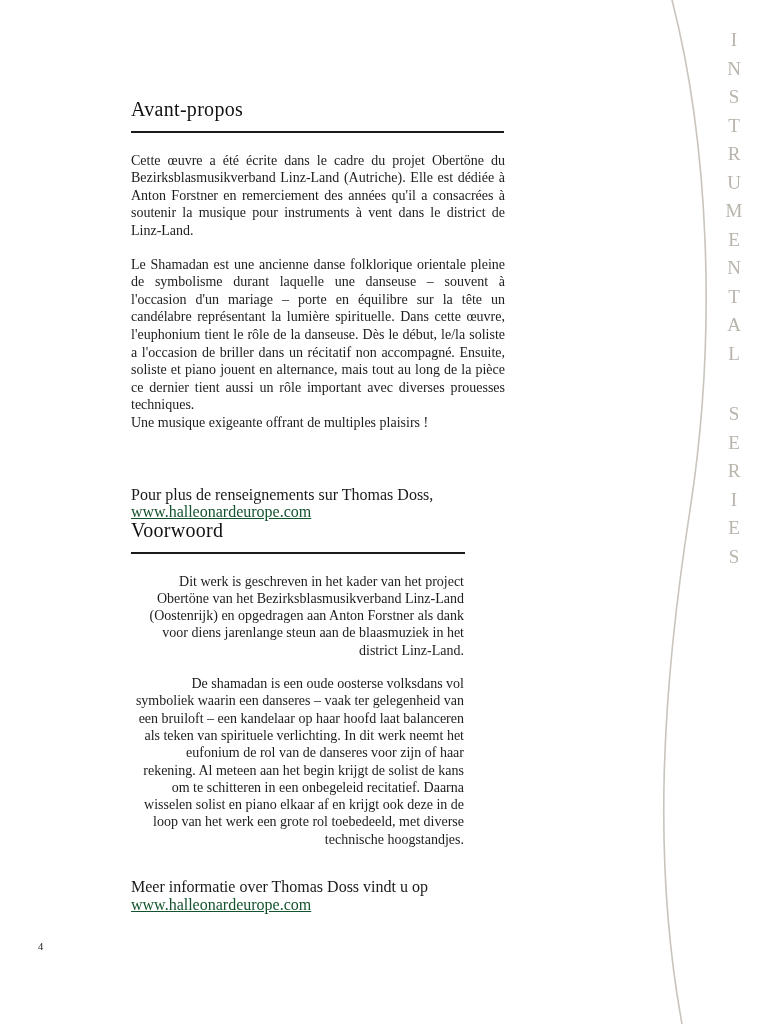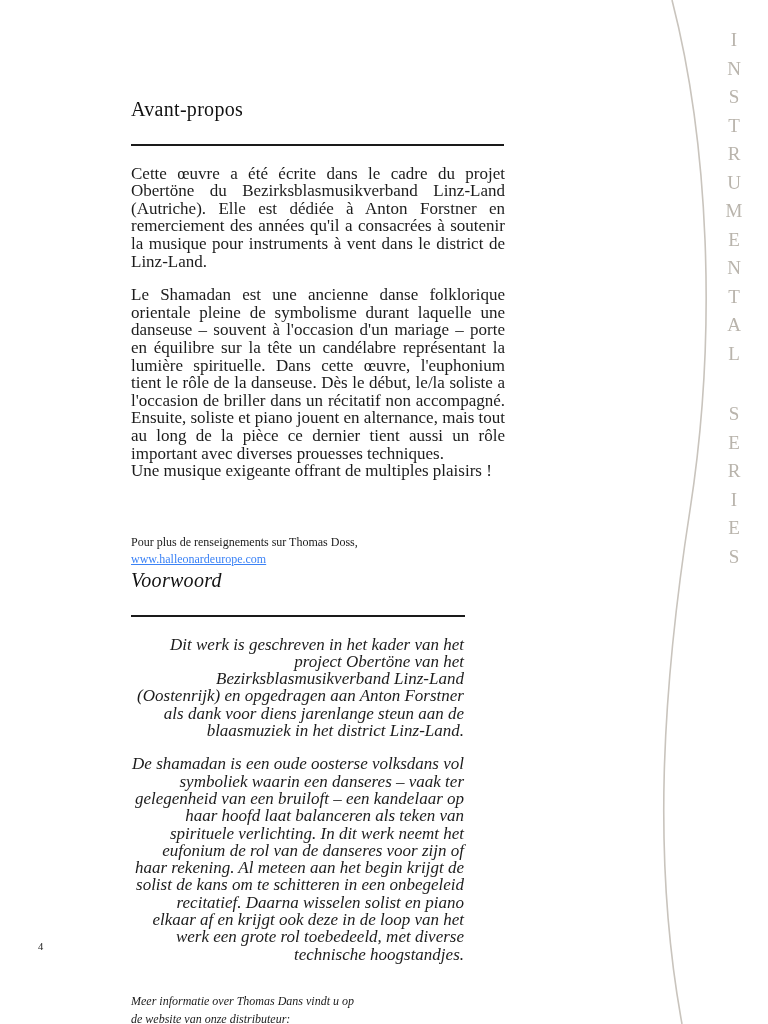--- a/index.html
+++ b/index.html
@@ -59,65 +59,65 @@
     left: 131px;
     top: 0;
     width: 380px;
   }
 
   .section {
     position: absolute;
     width: 375px;
   }
   #sec-fr { top: 98px; }
-  #sec-nl { top: 569px; font-style: italic; }
+  #sec-nl { top: 519px; }
 
   h2.heading {
     margin: 0 0 0 0;
     font-family: "Liberation Serif", serif;
     font-weight: 400;
     font-size: 20px;
     letter-spacing: 0.3px;
     color: #111;
-    padding-bottom: 23px;
+    padding-bottom: 10px;
   }
   .rule {
     height: 1.6px;
     background: #1a1a1a;
     width: 373px;
     margin-bottom: 19px;
   }
   #sec-nl .rule { width: 334px; }
 
   p.para {
     margin: 0 0 16px 0;
-    font-size: 17px;
+    font-size: 14px;
     line-height: 17.6px;
     text-align: justify;
     color: #1c1c1c;
   }
   #sec-fr p.para { width: 374px; }
   #sec-nl p.para {
     width: 333px;
     text-align: right;
     line-height: 17.3px;
   }
   p.tight {
     margin-bottom: 0;
   }
   .gap-big { height: 38px; }
   #sec-nl .gap-big { height: 30px; }
 
   .contact {
-    font-size: 12px;
+    font-size: 16px;
     line-height: 17.6px;
   }
   .contact div { white-space: nowrap; }
   a.link, .link {
-    color: #3b82f6;
+    color: #14532d;
     text-decoration: underline;
   }
 
   
   .page-num {
     position: absolute;
     left: 38px;
     bottom: 72px;
     font-size: 10.5px;
     color: #1c1c1c;
@@ -181,21 +181,20 @@
     <div class="rule"></div>
 
     <p class="para">Dit werk is geschreven in het kader van het project Obertöne van het Bezirksblasmusikverband Linz-Land (Oostenrijk) en opgedragen aan Anton Forstner als dank voor diens jarenlange steun aan de blaasmuziek in het district Linz-Land.</p>
 
     <p class="para tight">De shamadan is een oude oosterse volksdans vol symboliek waarin een danseres – vaak ter gelegenheid van een bruiloft – een kandelaar op haar hoofd laat balanceren als teken van spirituele verlichting. In dit werk neemt het eufonium de rol van de danseres voor zijn of haar rekening. Al meteen aan het begin krijgt de solist de kans om te schitteren in een onbegeleid recitatief. Daarna wisselen solist en piano elkaar af en krijgt ook deze in de loop van het werk een grote rol toebedeeld, met diverse technische hoogstandjes.</p>
 
 
     <div class="gap-big"></div>
 
     <div class="contact">
-      <div>Meer informatie over Thomas Dans vindt u op</div>
-      <div>de website van onze distributeur:</div>
+      <div>Meer informatie over Thomas Doss vindt u op</div>
       <div><span class="link">www.halleonardeurope.com</span></div>
     </div>
   </section>
 
 </div>
 
 <div class="page-num">4</div>
 
 </body></html>

